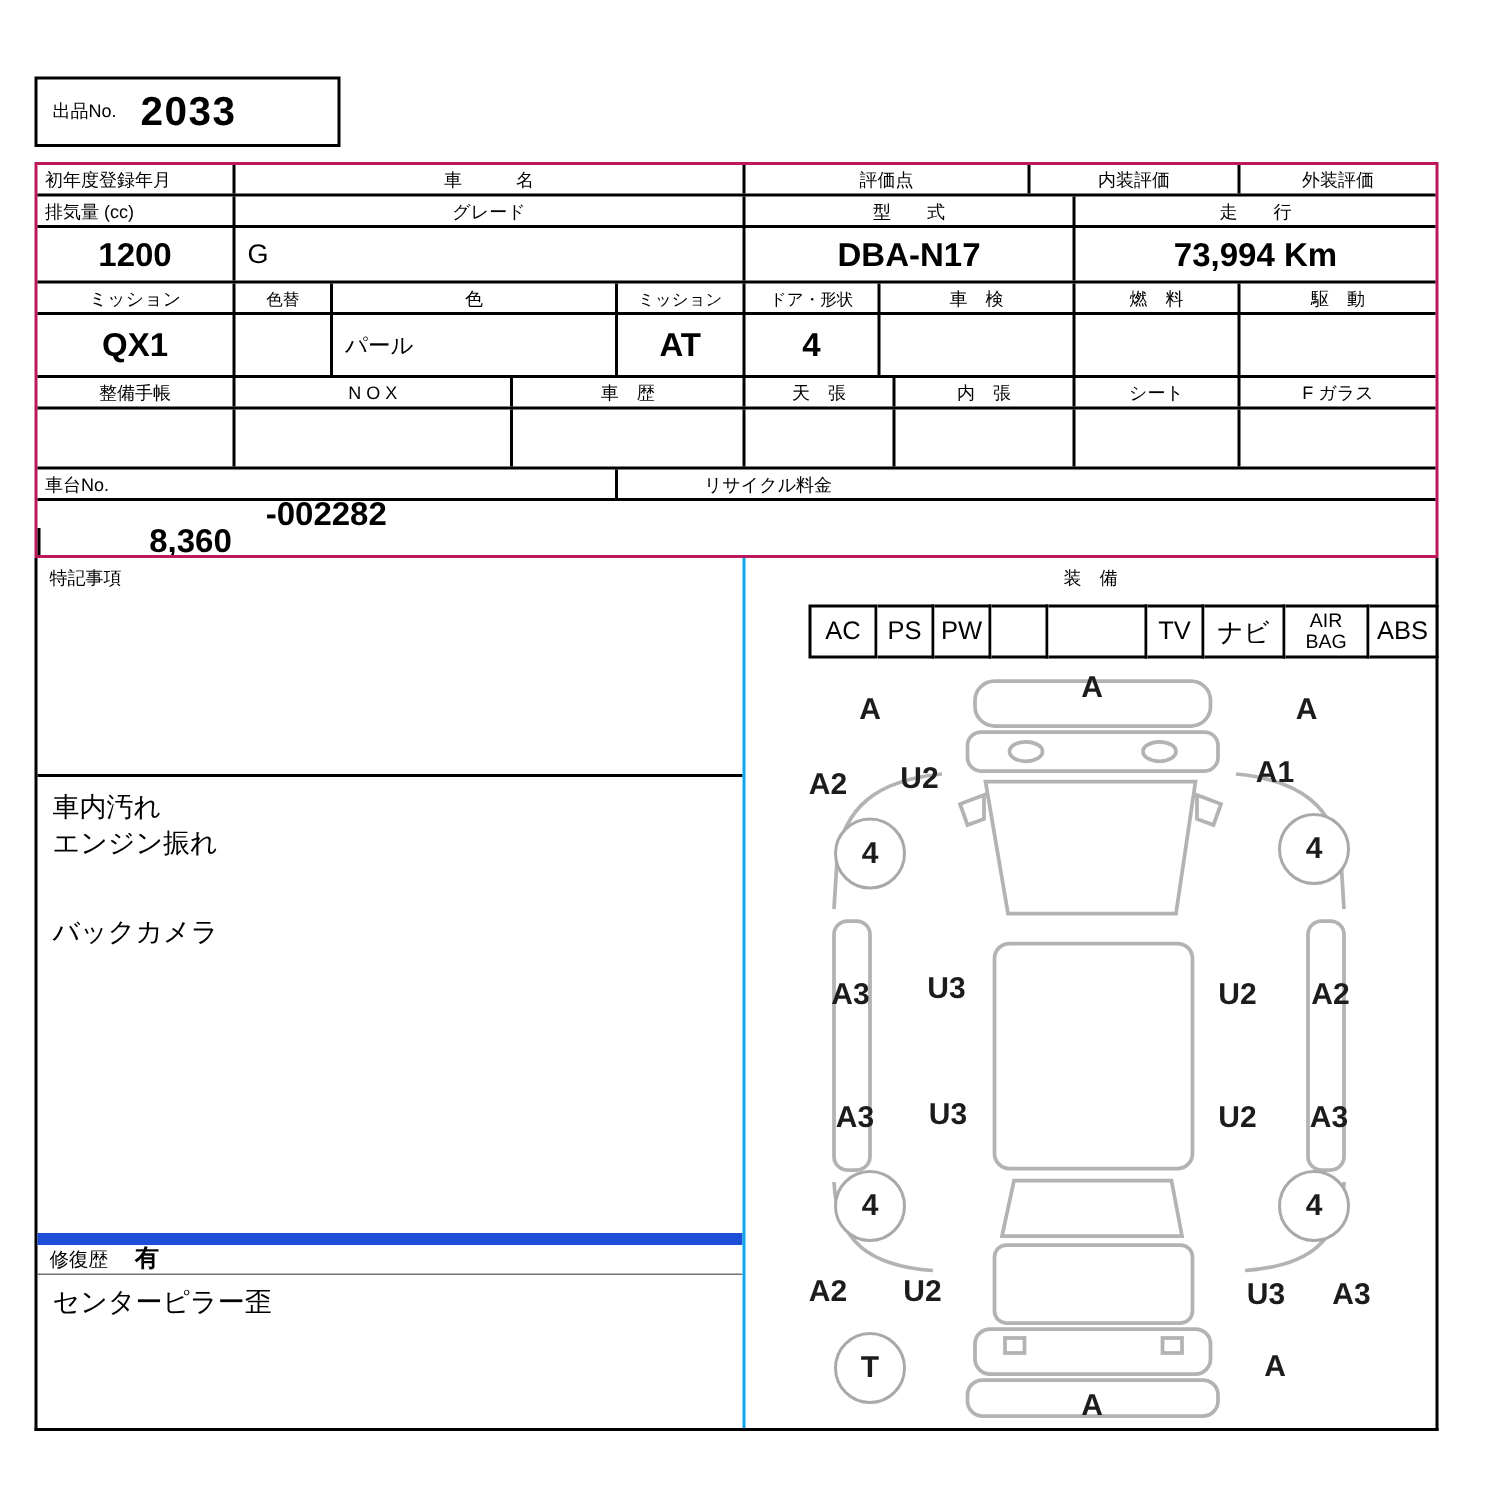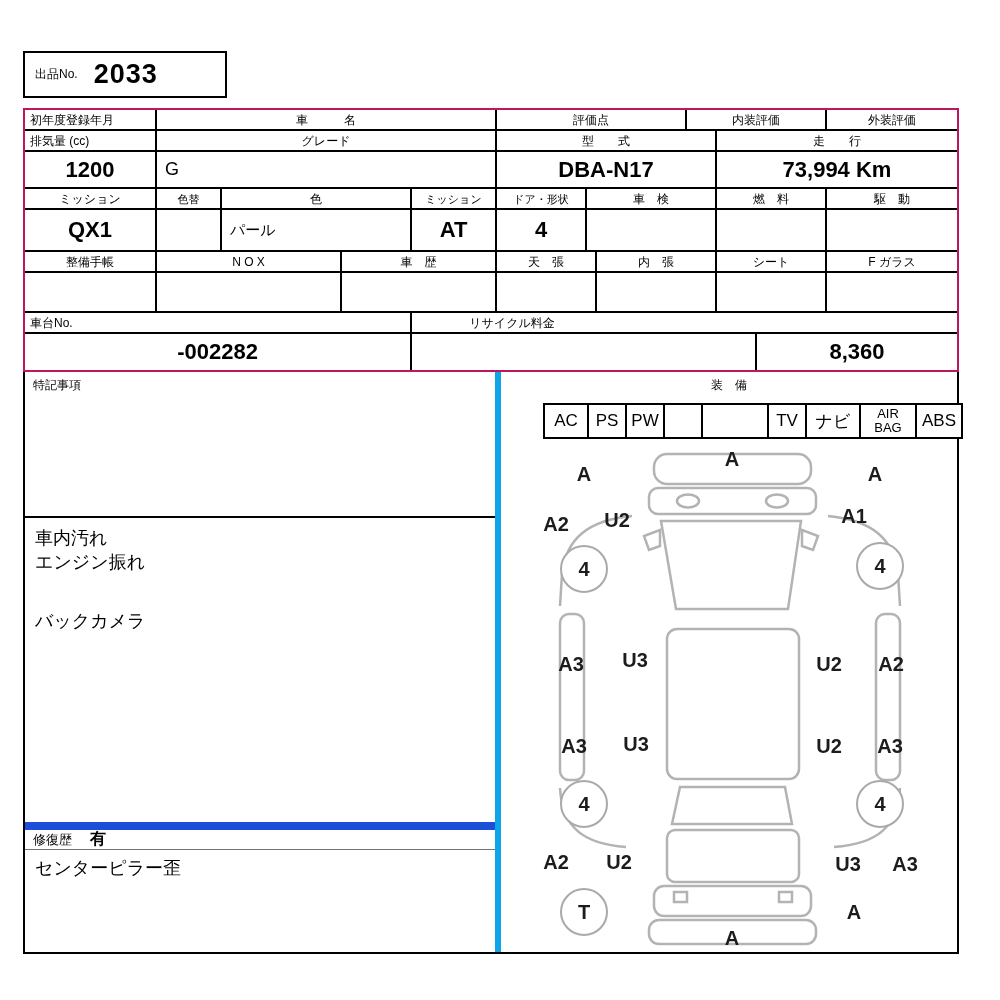--- a/index.html
+++ b/index.html
@@ -19,31 +19,31 @@
   .cell{box-sizing:border-box;overflow:hidden;display:flex;align-items:center;}
   .cell + .cell{border-left:2px solid #000;}
   .hdr{height:19px;}
   .hdr .cell{font-size:12px;padding:1px 5px 0;}
   .fs11{font-size:11px !important;}
   .big{font-size:22px;font-weight:bold;}
   .mid{font-size:18px;}
   .sml{font-size:15px;}
   .c{justify-content:center;text-align:center;}
   .l{justify-content:flex-start;padding-left:8px;}
-  .h39{height:39px;} .h35{height:35px;justify-content:space-between;} .h40{height:40px;} .h38{height:38px;} .h36{height:36px;}
+  .h39{height:39px;} .h35{height:35px;justify-content:space-between;} .h40{height:40px;} .h38{height:38px;} .h36{height:36px;flex-direction:column;}
   .w130{width:130px;} .w340{width:340px;} .w190{width:190px;} .w140{width:140px;} .w132{width:132px;}
   .w220{width:220px;} .w242{width:242px;}
   .w65{width:65px;} .w85{width:85px;} .w90{width:90px;} .w110{width:110px;}
   .w185{width:185px;} .w155{width:155px;} .w100{width:100px;} .w120{width:120px;}
   .w385{width:385px;} .w345{width:345px;} .w202{width:202px;}
 
   
   .bottom{display:flex;border:2px solid #000;border-top:none;width:932px;height:580px;}
   .notes-col{width:470px;display:flex;flex-direction:column;box-sizing:border-box;}
-  .equip-col{flex:1;border-left:6px solid #0ea5e9;position:relative;}
+  .equip-col{flex:1;border-left:2px solid #0ea5e9;position:relative;}
   .nbox1{height:144px;}
   .nbox2{height:306px;border-top:2px solid #000;padding:8px 10px;box-sizing:border-box;}
   .nbox3{height:27px;border-top:8px solid #1d4ed8;display:flex;align-items:center;padding:0 8px;box-sizing:border-box;}
   .nbox4{flex:1;border-top:1px solid #737373;padding:6px 10px;}
   .sec-lbl{font-size:12px;padding:5px 8px;}
   .note-text{font-size:18px;white-space:pre-line;line-height:1.35;}
   .note-text2{font-size:18px;margin-top:34px;}
   .repair-lbl{font-size:13px;}
   .repair-val{font-size:16px;font-weight:bold;margin-left:18px;}
 

